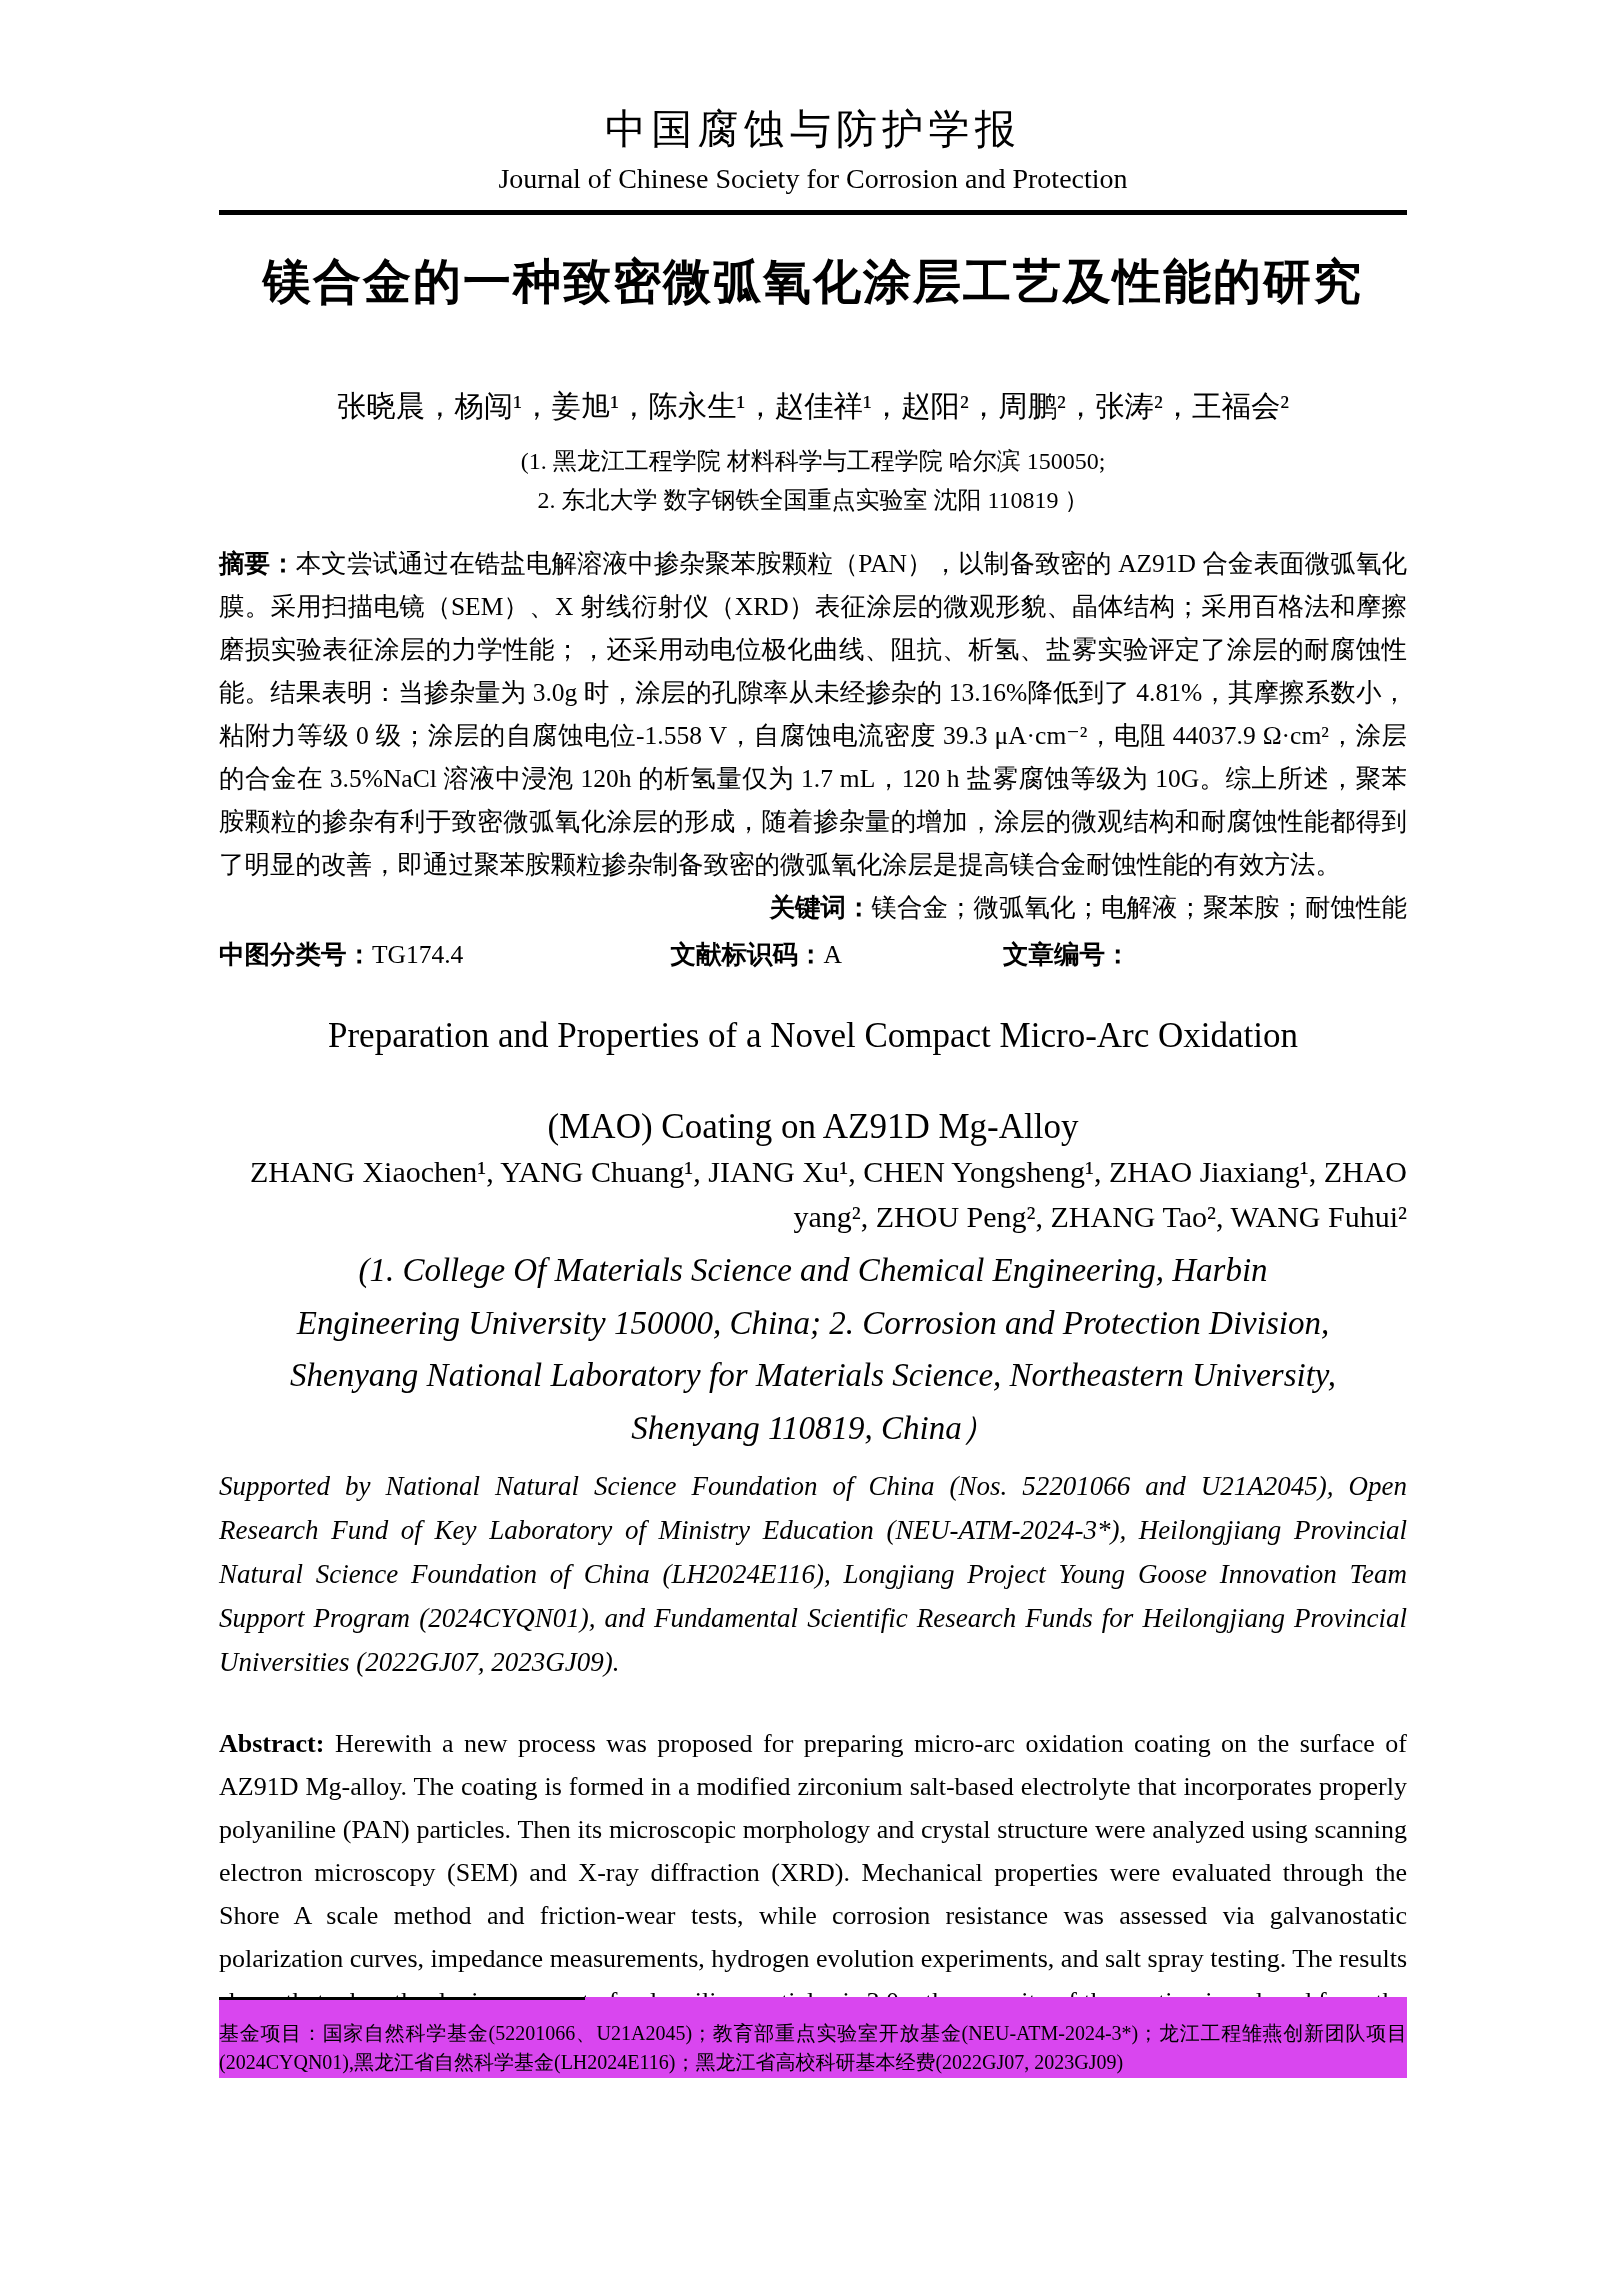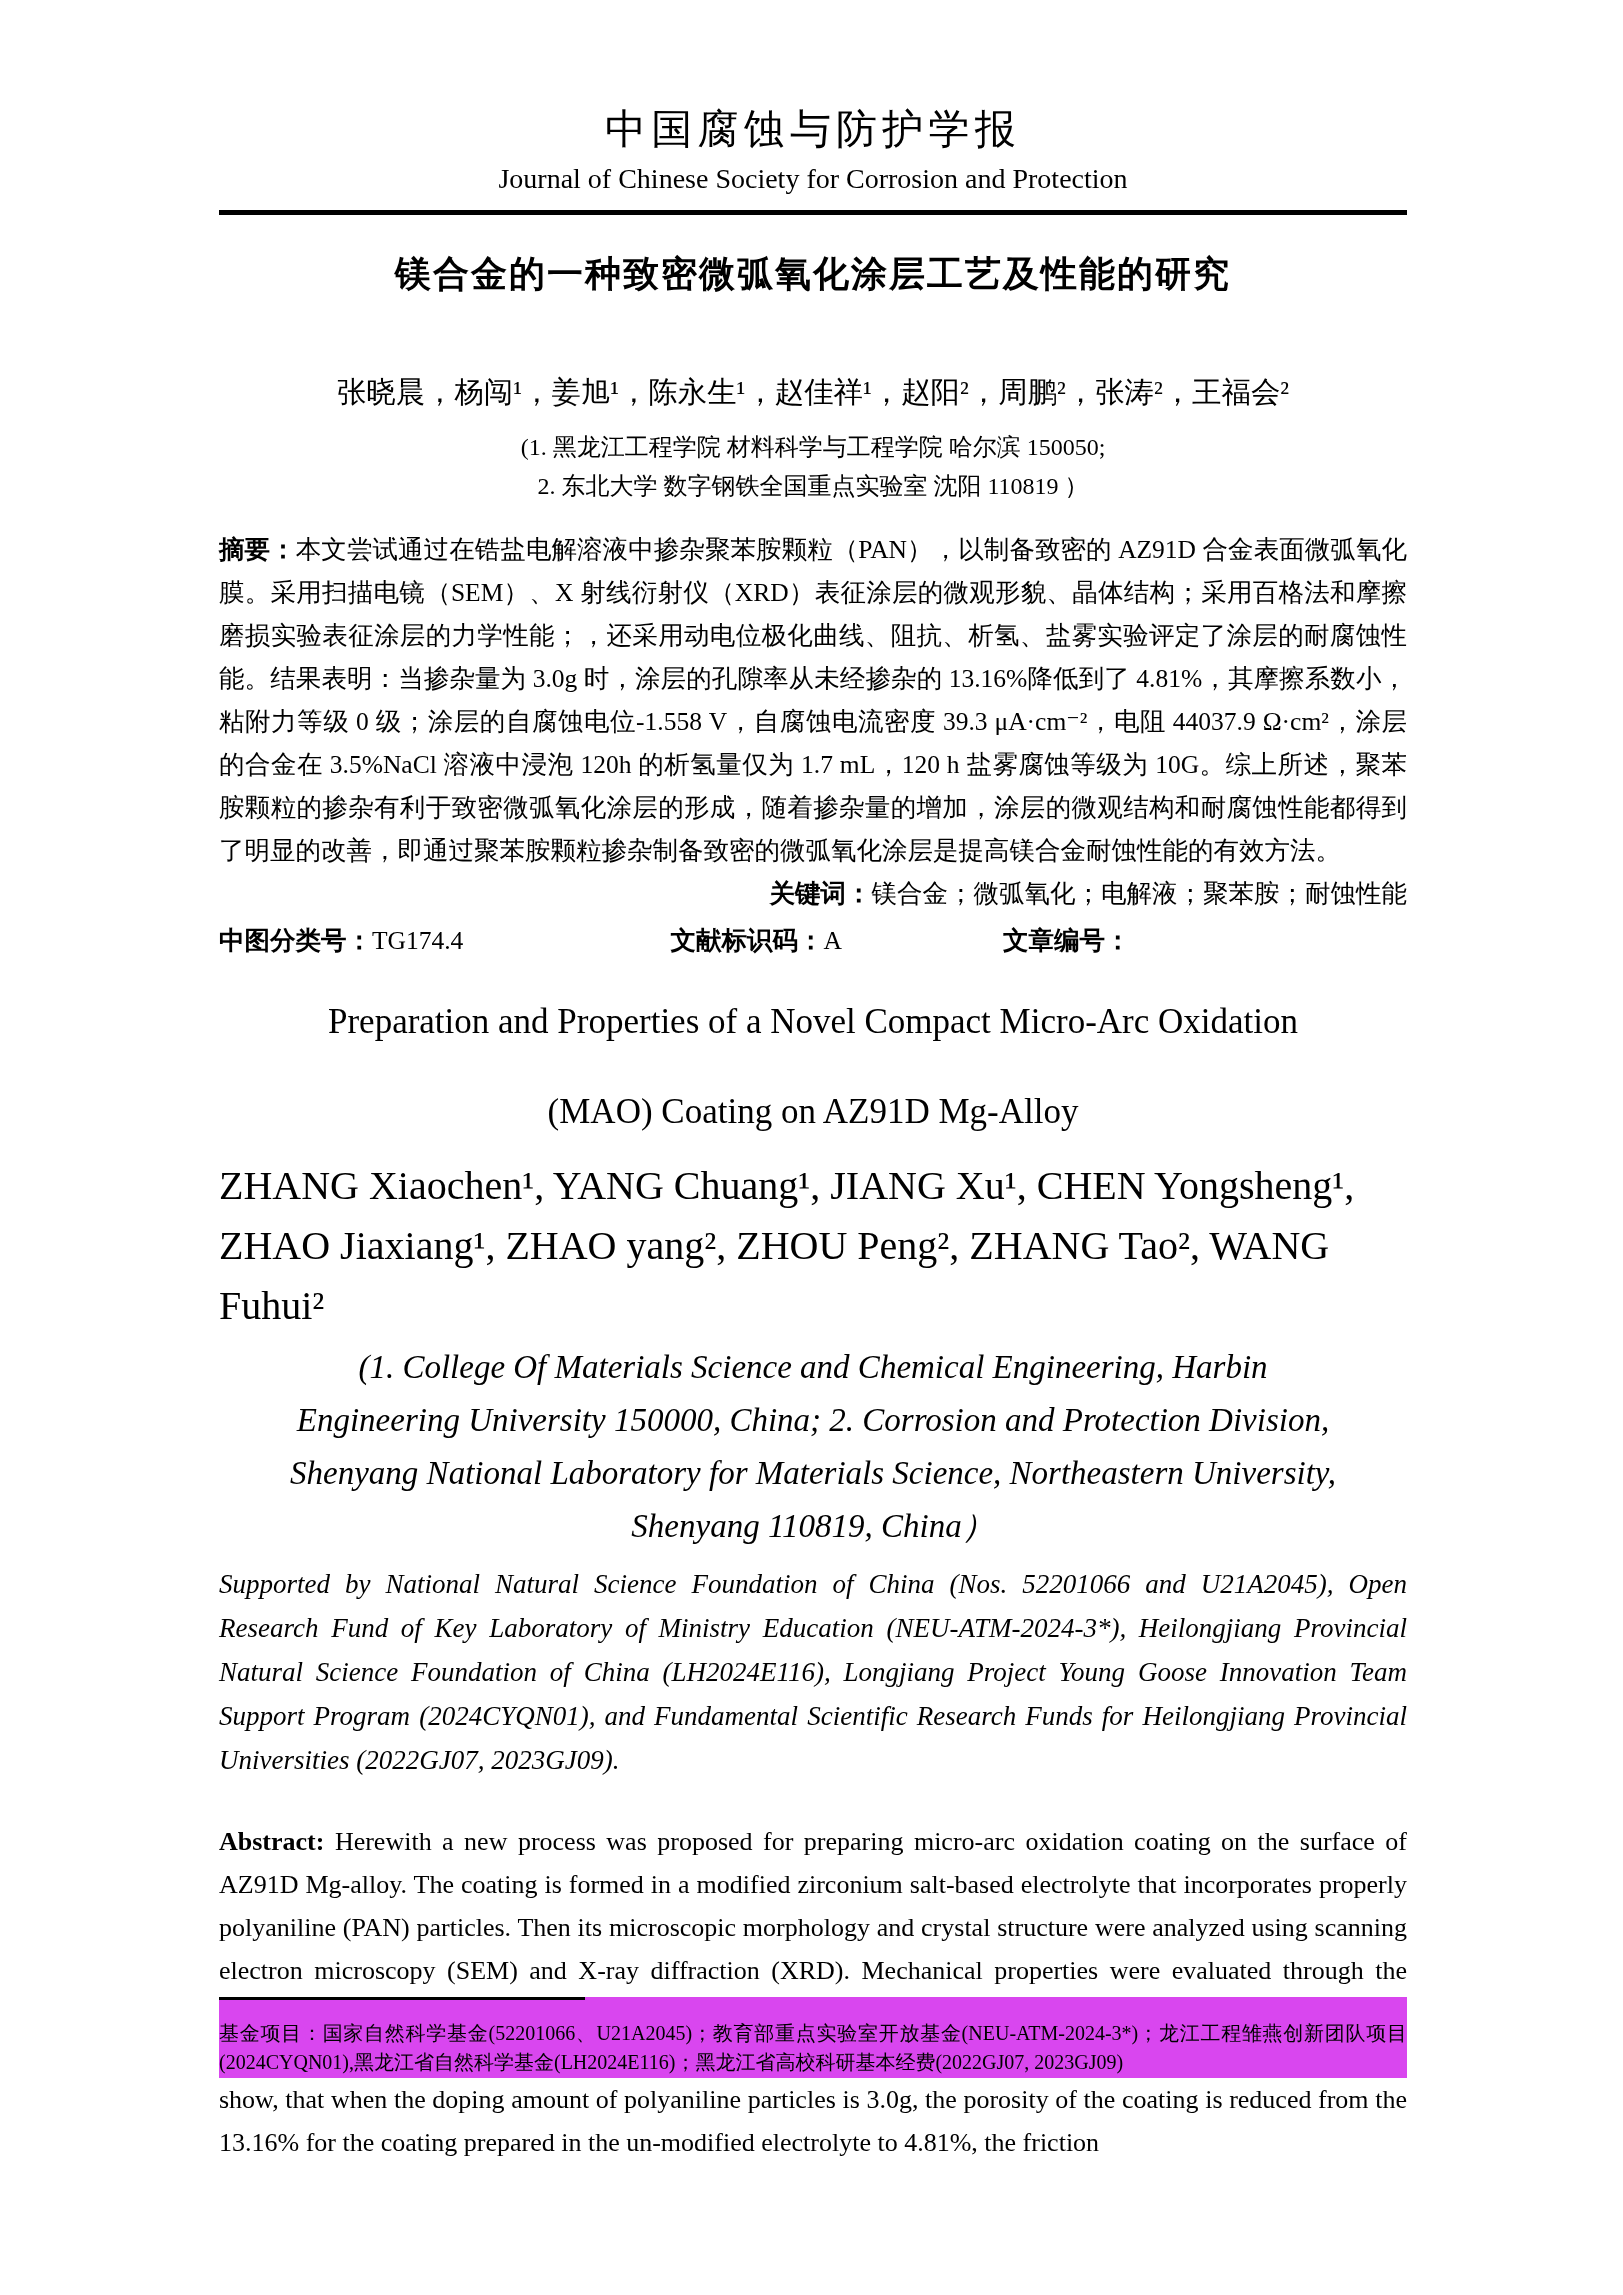--- a/index.html
+++ b/index.html
@@ -37,21 +37,21 @@
     line-height: 1.2;
   }
   .header-rule {
     margin-top: 14.4px;
     height: 4.6px;
     background: #000000;
   }
   .article-title-cn {
     margin-top: 38px;
     text-align: center;
-    font-size: 36px;
+    font-size: 48px;
     font-weight: 700;
     letter-spacing: 2px;
     line-height: 1.2;
   }
   .authors-cn {
     margin-top: 77px;
     text-align: center;
     font-size: 29.4px;
     line-height: 1.3;
   }
@@ -85,23 +85,22 @@
   .article-title-en {
     margin-top: 38px;
     text-align: center;
     font-size: 35px;
     line-height: 1.25;
   }
   .article-title-en .line1 {
     margin-bottom: 47px;
   }
   .authors-en {
-    margin-top: 22px;
-    text-align: left;
-    font-size: 40px;
+    text-align: right;
+    font-size: 30px;
     line-height: 1.5;
   }
   .affiliation-en {
     margin-top: 5.2px;
     text-align: center;
     font-style: italic;
     font-size: 33px;
     line-height: 1.6;
     max-width: 1047px;
     margin-left: auto;

